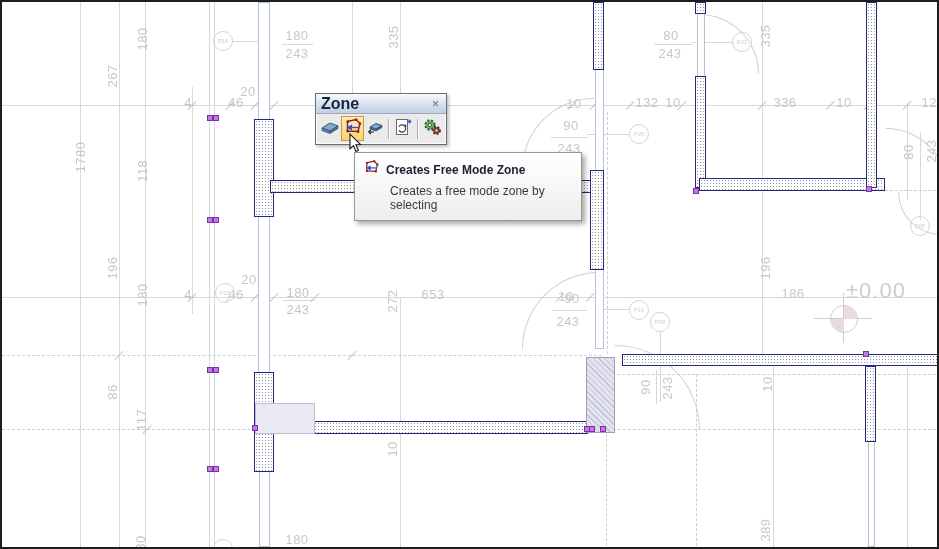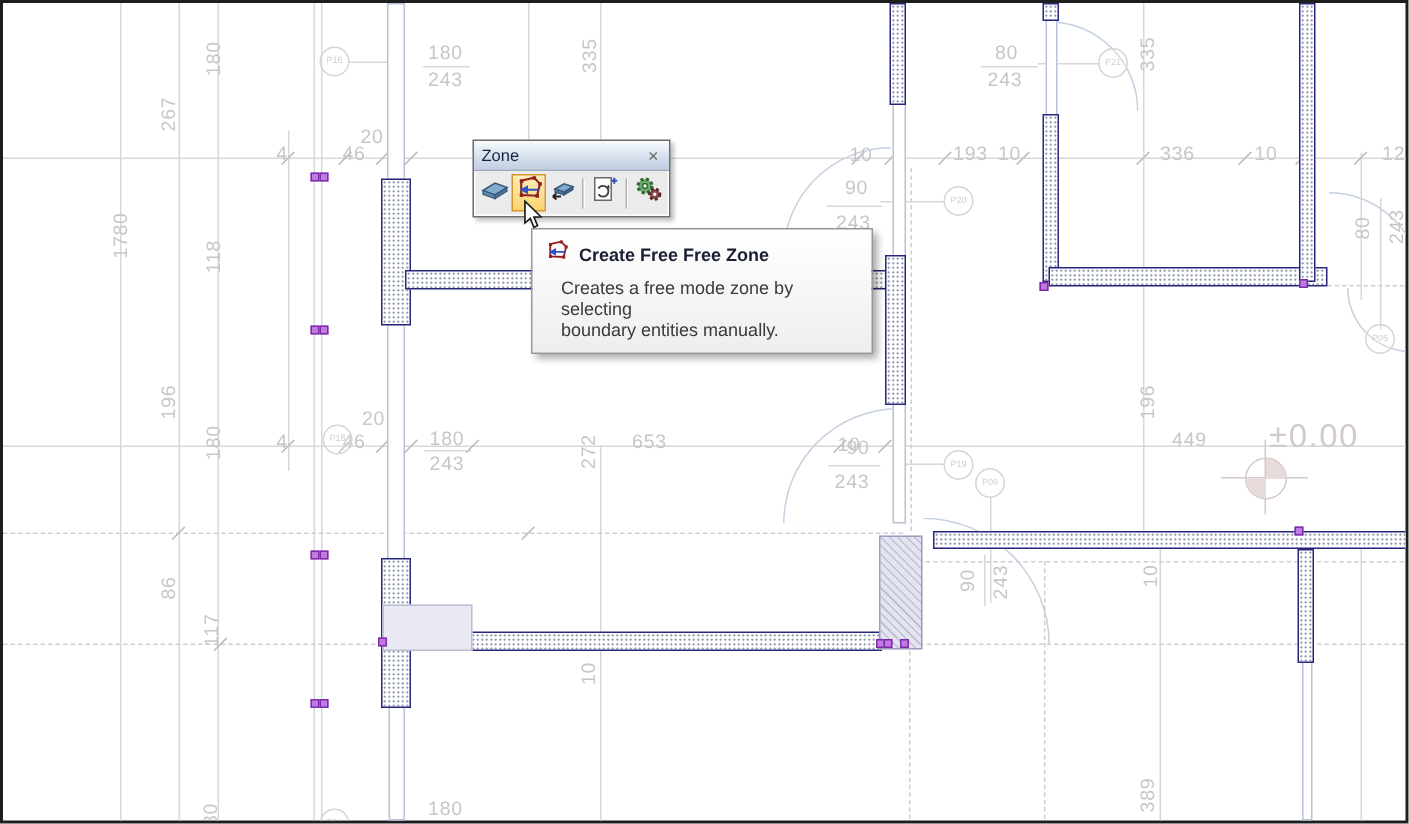--- a/index.html
+++ b/index.html
@@ -32,34 +32,34 @@
   .lvl-q{position:absolute;width:13px;height:13px;background:#e8dbdb;}
   .lvl-text{position:absolute;left:874px;top:289px;transform:translate(-50%,-50%);
     font-size:22px;color:#d3cbcb;letter-spacing:1px;z-index:6;}
   .lvl-h{position:absolute;left:812px;top:316px;width:58px;height:1px;background:#d4cccc;z-index:5;}
   .lvl-v{position:absolute;left:841px;top:291px;width:1px;height:50px;background:#d4cccc;z-index:5;}
   
   .toolbar{position:absolute;left:313px;top:91px;width:130px;height:50px;background:#ebebeb;
     border:1px solid #6e6e6e;box-shadow:0 0 0 1px #fdfdfd inset,2px 2px 3px rgba(0,0,0,.25);z-index:20;}
   .tb-title{height:19px;background:linear-gradient(#f8fbfe,#d3ddeb 60%,#c2cfe2);display:flex;
     align-items:center;padding:0 5px;border-bottom:1px solid #9daabb;}
-  .tb-title span.t{font-size:11px;font-weight:normal;color:#16233f;flex:1;}
+  .tb-title span.t{font-size:16px;font-weight:bold;color:#16233f;flex:1;}
   .tb-close{font-size:12px;color:#6b6b6b;cursor:default;padding:0 2px;line-height:12px;}
   .tb-row{display:flex;align-items:center;height:29px;padding:0 3px;}
   .tb-btn{width:23px;height:25px;display:flex;align-items:center;justify-content:center;
     border:1px solid transparent;box-sizing:border-box;}
   .tb-btn.active{border:1px solid #d9952c;background:linear-gradient(#fdedbb,#fad46f);}
   .tb-sep{width:1px;height:20px;background:#b0b0b0;border-right:1px solid #fff;margin:0 2px;}
   
   .tooltip{position:absolute;left:352px;top:150px;width:228px;background:linear-gradient(#ffffff,#eeeeee);
     border:1px solid #979797;box-shadow:3px 3px 5px rgba(0,0,0,.35);padding:6px 8px 8px 8px;
     box-sizing:border-box;z-index:21;}
   .tt-head{display:flex;align-items:center;gap:6px;}
   .tt-title{font-size:12px;font-weight:bold;color:#1a1f33;}
-  .tt-desc{margin-left:11px;margin-top:4px;font-size:12px;color:#3a3a3a;line-height:14px;}
+  .tt-desc{margin-left:27px;margin-top:4px;font-size:12px;color:#3a3a3a;line-height:14px;}
   .cursor{position:absolute;left:346px;top:131px;z-index:22;}
 </style>
 </head>
 <body>
 
 <div class="canvas">
 
   <div id="plan">
       <div class="pline" style="left: 0px; top: 103px; width: 939px; height: 1px;"></div>
       <div class="pline" style="left: 0px; top: 295px; width: 939px; height: 1px;"></div>
@@ -151,21 +151,21 @@
       <div class="zrect" style="left: 253px; top: 401px; width: 60px; height: 31px;"></div>
       <div class="lbl" style="left: 186px; top: 100px;">4</div>
       <div class="lbl" style="left: 234px; top: 100px;">46</div>
       <div class="lbl" style="left: 246px; top: 89px;">20</div>
       <div class="lbl" style="left: 295px; top: 33px;">180</div>
       <div class="lbl" style="left: 295px; top: 51px;">243</div>
       <div class="lbl rot" style="left: 391px; top: 35px;">335</div>
       <div class="lbl" style="left: 572px; top: 101px;">10</div>
       <div class="lbl" style="left: 569px; top: 123px;">90</div>
       <div class="lbl" style="left: 567px; top: 146px;">243</div>
-      <div class="lbl" style="left: 645px; top: 100px;">193</div>
+      <div class="lbl" style="left: 645px; top: 100px;">132</div>
       <div class="lbl" style="left: 671px; top: 100px;">10</div>
       <div class="lbl" style="left: 669px; top: 33px;">80</div>
       <div class="lbl" style="left: 668px; top: 51px;">243</div>
       <div class="lbl" style="left: 783px; top: 100px;">336</div>
       <div class="lbl" style="left: 842px; top: 100px;">10</div>
       <div class="lbl" style="left: 931px; top: 100px;">129</div>
       <div class="lbl rot" style="left: 763px; top: 34px;">335</div>
       <div class="lbl rot" style="left: 140px; top: 37px;">180</div>
       <div class="lbl rot" style="left: 110px; top: 74px;">267</div>
       <div class="lbl rot" style="left: 78px; top: 155px;">1780</div>
@@ -179,21 +179,21 @@
       <div class="lbl" style="left: 234px; top: 292px;">46</div>
       <div class="lbl" style="left: 247px; top: 277px;">20</div>
       <div class="lbl" style="left: 296px; top: 290px;">180</div>
       <div class="lbl" style="left: 296px; top: 307px;">243</div>
       <div class="lbl rot" style="left: 390px; top: 299px;">272</div>
       <div class="lbl" style="left: 431px; top: 292px;">653</div>
       <div class="lbl" style="left: 564px; top: 294px;">10</div>
       <div class="lbl" style="left: 570px; top: 296px;">90</div>
       <div class="lbl" style="left: 566px; top: 319px;">243</div>
       <div class="lbl rot" style="left: 763px; top: 266px;">196</div>
-      <div class="lbl" style="left: 791px; top: 291px;">449</div>
+      <div class="lbl" style="left: 791px; top: 291px;">186</div>
       <div class="lbl rot" style="left: 643px; top: 385px;">90</div>
       <div class="lbl rot" style="left: 665px; top: 386px;">243</div>
       <div class="lbl rot" style="left: 906px; top: 150px;">80</div>
       <div class="lbl rot" style="left: 929px; top: 149px;">243</div>
       <div class="lbl rot" style="left: 765px; top: 382px;">10</div>
       <div class="lbl rot" style="left: 390px; top: 447px;">10</div>
       <div class="lbl rot" style="left: 763px; top: 528px;">389</div>
       <div class="lbl" style="left: 295px; top: 537px;">180</div>
       <div class="circ" style="left: 221px; top: 39px;">P16</div>
       <div class="circ" style="left: 740px; top: 40px;">P21</div>
@@ -287,25 +287,24 @@
       <span><svg width="17" height="17" viewBox="0 0 20 20">
         <path d="M4.5 4.5 L13 2.5 L17 6.5 L15 14.5 L4.5 14 Z" fill="none" stroke="#8f1f1f" stroke-width="1.4"></path>
         <rect x="3.5" y="3.5" width="2.4" height="2.4" fill="#8f1f1f"></rect>
         <rect x="12" y="1.5" width="2.4" height="2.4" fill="#8f1f1f"></rect>
         <rect x="15.8" y="5.4" width="2.4" height="2.4" fill="#8f1f1f"></rect>
         <rect x="13.9" y="13.4" width="2.4" height="2.4" fill="#8f1f1f"></rect>
         <rect x="3.5" y="12.9" width="2.4" height="2.4" fill="#8f1f1f"></rect>
         <path d="M16 10.5 L8 10.5" stroke="#2f52c8" stroke-width="1.4"></path>
         <path d="M9 7.5 L3.5 10.5 L9 13.5 Z" fill="#2f52c8"></path>
       </svg></span>
-      <span class="tt-title">Create Free Free Zone</span>
+      <span class="tt-title">Creates Free Mode Zone</span>
     </div>
     <div class="tt-desc">
       <div>Creates a free mode zone by selecting</div>
-      <div>boundary entities manually.</div>
     </div>
   </div>
 
   <div class="cursor">
     <svg width="15" height="21" viewBox="0 0 12 19">
       <path d="M1 1 L1 14.2 L4.2 11.4 L6.4 16.8 L8.6 15.8 L6.4 10.6 L10.6 10.4 Z" fill="#ffffff" stroke="#1a1a1a" stroke-width="1"></path>
     </svg>
   </div>
 
 </div>

